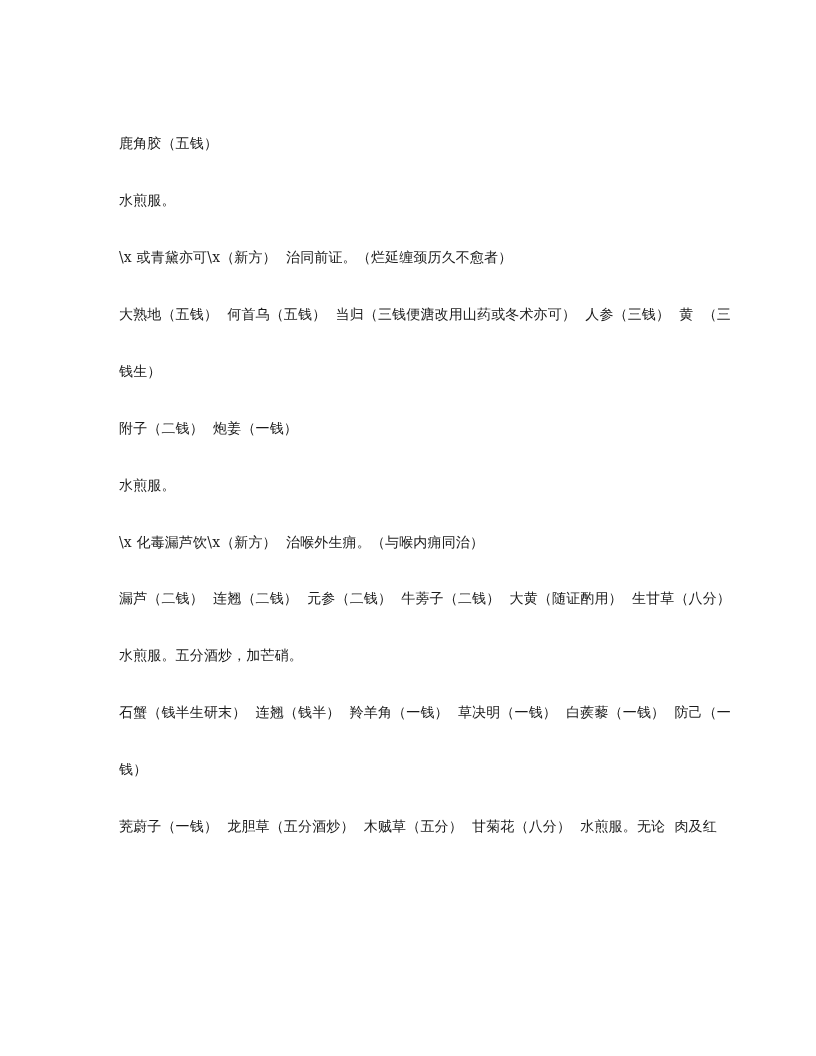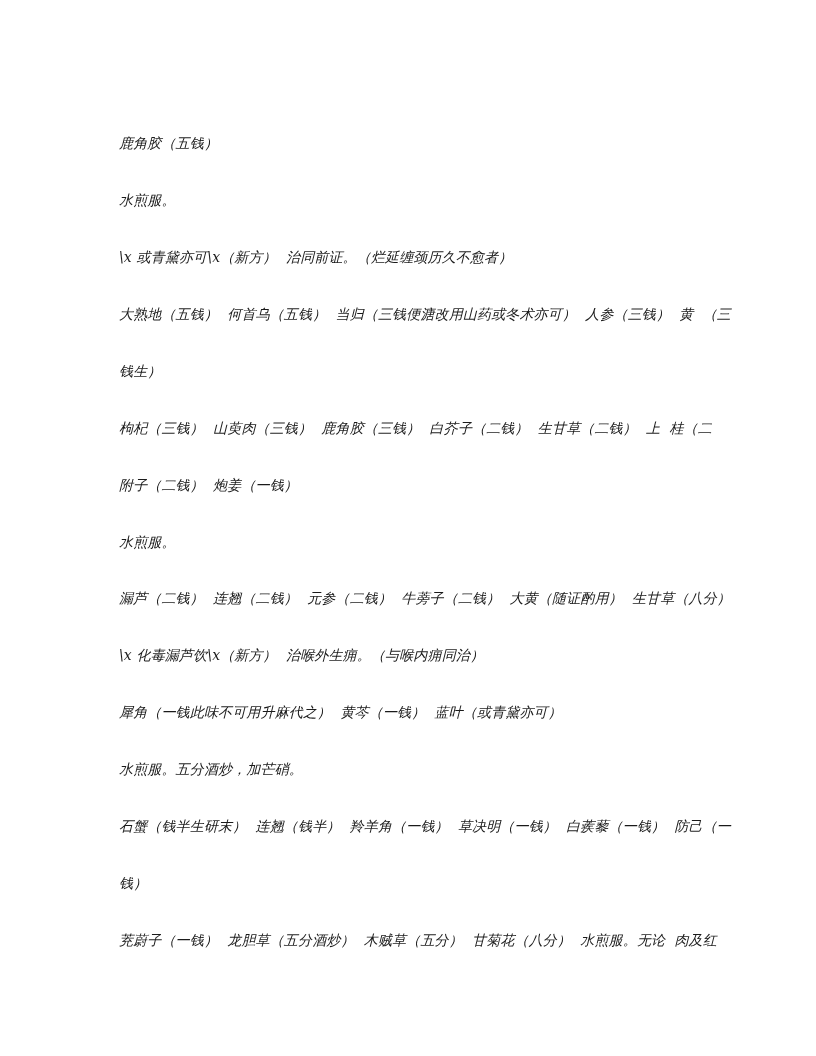--- a/index.html
+++ b/index.html
@@ -3,37 +3,35 @@
 <meta charset="utf-8">
 <style>
   html, body { margin:0; padding:0; background:#ffffff; }
   body { width:816px; height:1056px; position:relative; overflow:hidden; }
   .page {
     position:absolute; left:119px; top:96px; width:580px;
     font-family:"DejaVu Serif", "Liberation Serif", serif;
     font-size:14px; line-height:18.98px; color:#1a1a1a;
     white-space:pre; letter-spacing:0.15px;
   }
-  .line { height:18.98px; display:block;font-style:italic; }
+  .line { height:18.98px; display:block; }
 </style>
 </head>
 <body>
 
 <div class="page">
   <span class="line">鹿角胶（五钱）</span>
   <span class="line">水煎服。</span>
   <span class="line">\x 或青黛亦可\x（新方）  治同前证。（烂延缠颈历久不愈者）</span>
   <span class="line">大熟地（五钱）  何首乌（五钱）  当归（三钱便溏改用山药或冬术亦可）  人参（三钱）  黄  （三</span>
   <span class="line">钱生）</span>
-  <span class="line">枸杞（三钱）  山萸肉（三钱）  鹿角胶（三钱）  白芥子（二钱）  生甘草（二钱）  上  桂（二</span>
   <span class="line">附子（二钱）  炮姜（一钱）</span>
   <span class="line">水煎服。</span>
+  <span class="line">\x 化毒漏芦饮\x（新方）  治喉外生痈。（与喉内痈同治）</span>
   <span class="line">漏芦（二钱）  连翘（二钱）  元参（二钱）  牛蒡子（二钱）  大黄（随证酌用）  生甘草（八分）</span>
-  <span class="line">\x 化毒漏芦饮\x（新方）  治喉外生痈。（与喉内痈同治）</span>
-  <span class="line">犀角（一钱此味不可用升麻代之）  黄芩（一钱）  蓝叶（或青黛亦可）</span>
   <span class="line">水煎服。五分酒炒，加芒硝。</span>
   <span class="line">石蟹（钱半生研末）  连翘（钱半）  羚羊角（一钱）  草决明（一钱）  白蒺藜（一钱）  防己（一</span>
   <span class="line">钱）</span>
   <span class="line">茺蔚子（一钱）  龙胆草（五分酒炒）  木贼草（五分）  甘菊花（八分）  水煎服。无论  肉及红</span>
   
   
   
   
   
   

